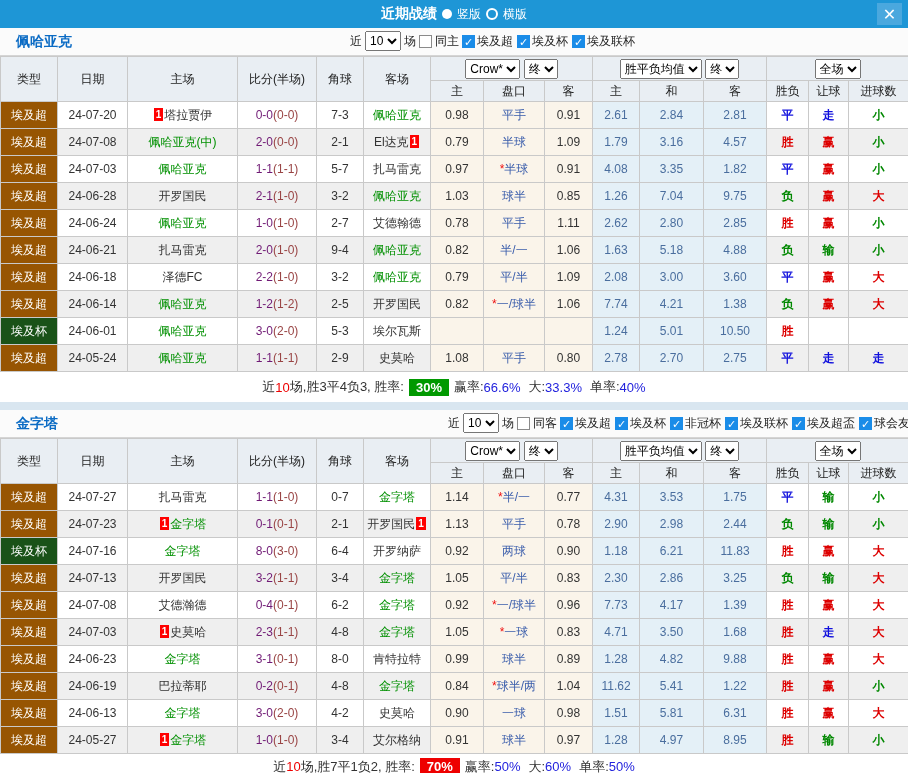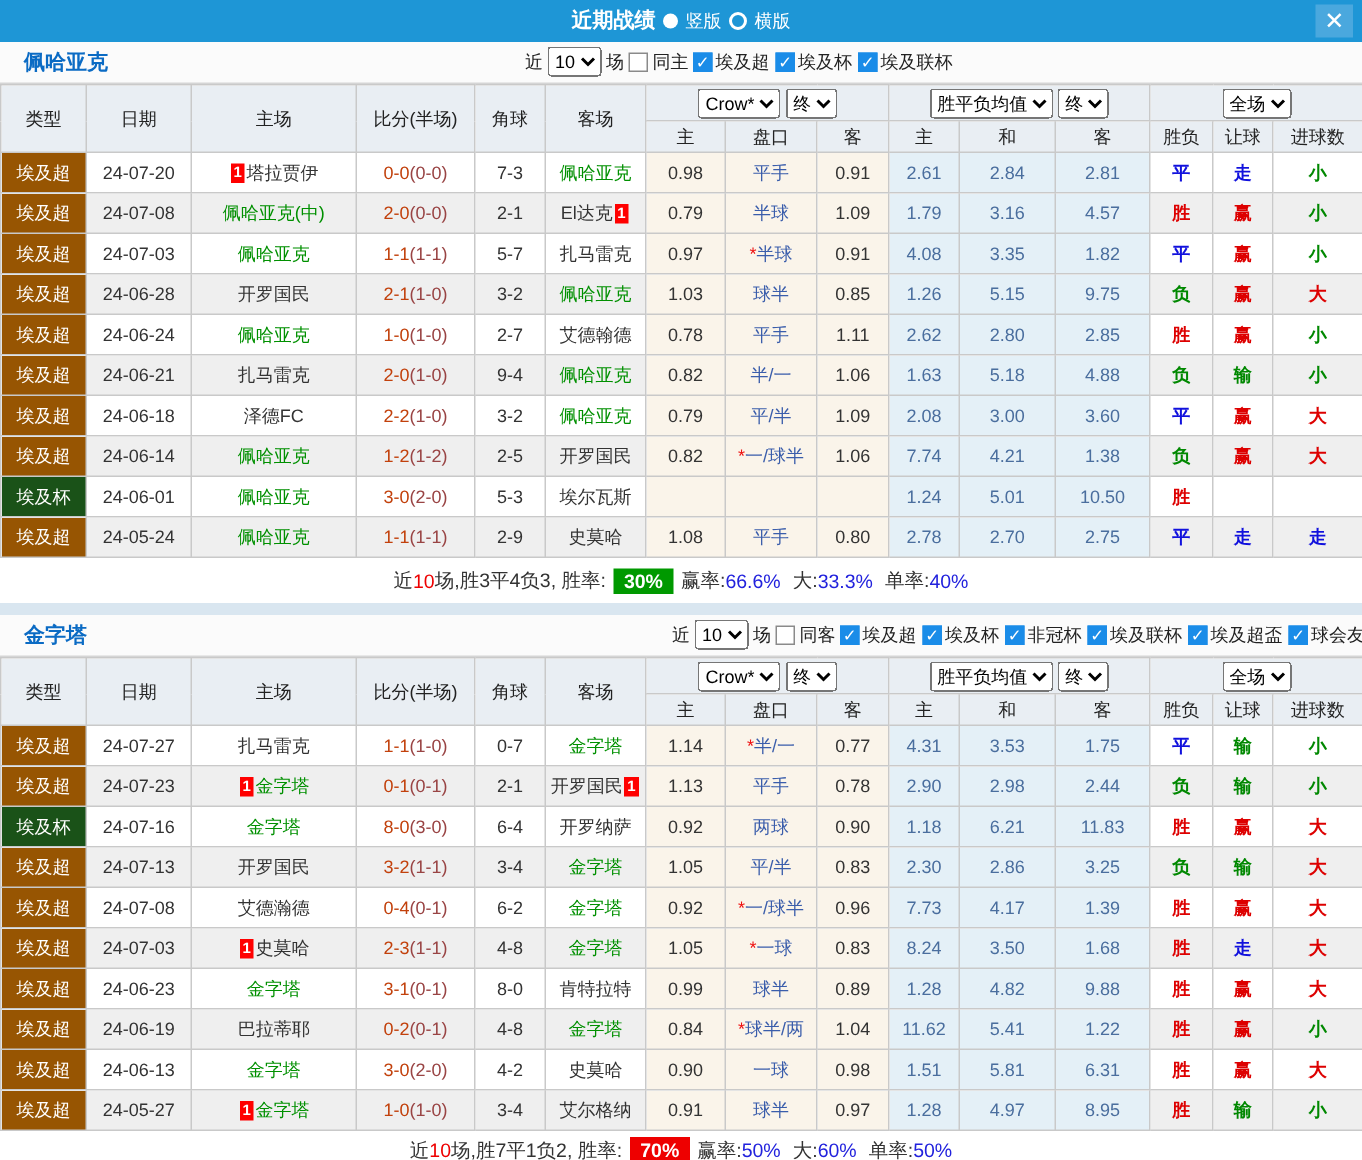--- a/index.html
+++ b/index.html
@@ -27,21 +27,21 @@
   thead th{background:#e9eef3;font-weight:normal;color:#222;}
   tr.hdr-top th{height:23px;}
   tr.hdr-sub th{height:20px;}
   tbody td{height:26px;}
   tr.alt td{background:#efefef;}
   td.c-lg{color:#fff;}
   tr.alt td.c-odds, td.c-odds{background:#faf4ea;}
   tr.alt td.c-avg, td.c-avg{background:#e4f0f7;}
   .tgreen{color:#009000;}
   .tname{color:#333;}
-  .s-main{color:#c2410c;}
+  .s-main{color:#701a75;}
   .s-half{color:#994444;}
   .hd{color:#3a5dab;}
   .star{color:#ee1111;}
   td.c-avg{color:#4a6e9e;margin-top:44px;}
   td.c-res{font-weight:bold;}
   .badge1{display:inline-block;background:#ff0000;color:#fff;font-size:10px;line-height:13px;height:13px;padding:0 2px;font-weight:bold;vertical-align:1px;margin:0 1px;}
   
   .summary{display:flex;align-items:center;justify-content:center;font-size:13px;background:#fff;}
   .sum-0{height:30px;} .sum-1{height:25px;}
   .sum-red{color:#ee0000;}
@@ -187,21 +187,21 @@
         <td class="c-lg" style="background:#975502">埃及超</td>
         <td>24-06-28</td>
         <td><span class="tname">开罗国民</span></td>
         <td><span class="s-main">2-1</span><span class="s-half">(1-0)</span></td>
         <td>3-2</td>
         <td><span class="tgreen">佩哈亚克</span></td>
         <td class="c-odds">1.03</td>
         <td class="c-odds"><span class="hd">球半</span></td>
         <td class="c-odds">0.85</td>
         <td class="c-avg">1.26</td>
-        <td class="c-avg">5.15</td>
+        <td class="c-avg">7.04</td>
         <td class="c-avg">9.75</td>
         <td class="c-res" style="color:#008800">负</td>
         <td class="c-res" style="color:#dd0000">赢</td>
         <td class="c-res" style="color:#dd0000">大</td>
       </tr>
       <tr>
         <td class="c-lg" style="background:#975502">埃及超</td>
         <td>24-06-24</td>
         <td><span class="tgreen">佩哈亚克</span></td>
         <td><span class="s-main">1-0</span><span class="s-half">(1-0)</span></td>
@@ -484,21 +484,21 @@
       <tr class="alt">
         <td class="c-lg" style="background:#975502">埃及超</td>
         <td>24-07-03</td>
         <td><span class="badge1">1</span><span class="tname">史莫哈</span></td>
         <td><span class="s-main">2-3</span><span class="s-half">(1-1)</span></td>
         <td>4-8</td>
         <td><span class="tgreen">金字塔</span></td>
         <td class="c-odds">1.05</td>
         <td class="c-odds"><span class="star">*</span><span class="hd">一球</span></td>
         <td class="c-odds">0.83</td>
-        <td class="c-avg">8.24</td>
+        <td class="c-avg">4.71</td>
         <td class="c-avg">3.50</td>
         <td class="c-avg">1.68</td>
         <td class="c-res" style="color:#dd0000">胜</td>
         <td class="c-res" style="color:#1111dd">走</td>
         <td class="c-res" style="color:#dd0000">大</td>
       </tr>
       <tr>
         <td class="c-lg" style="background:#975502">埃及超</td>
         <td>24-06-23</td>
         <td><span class="tgreen">金字塔</span></td>

